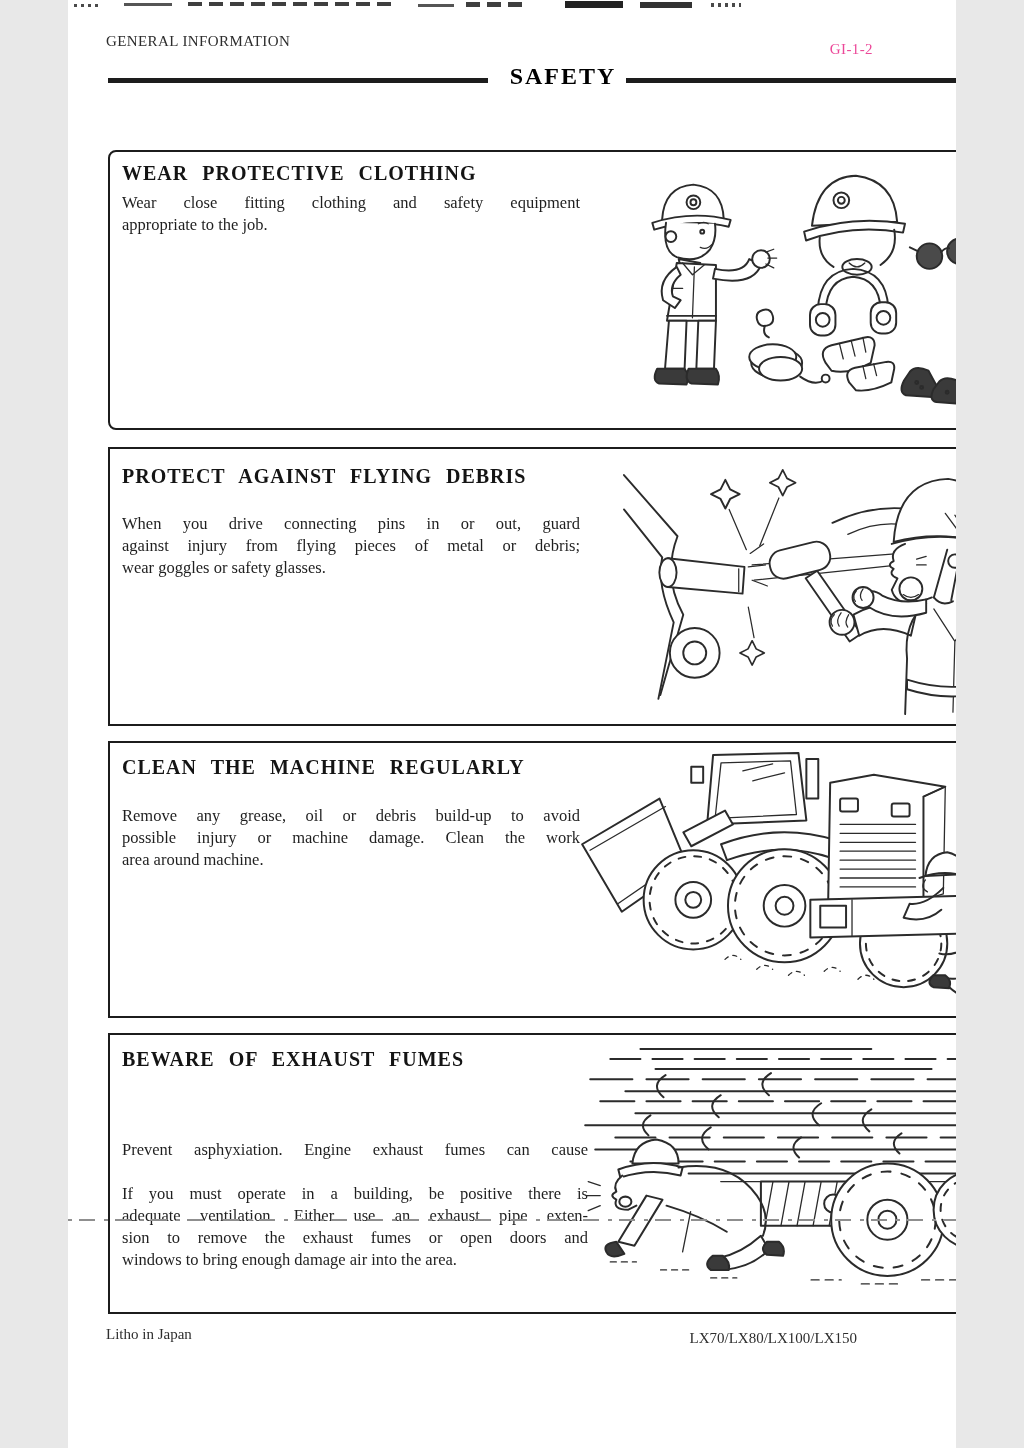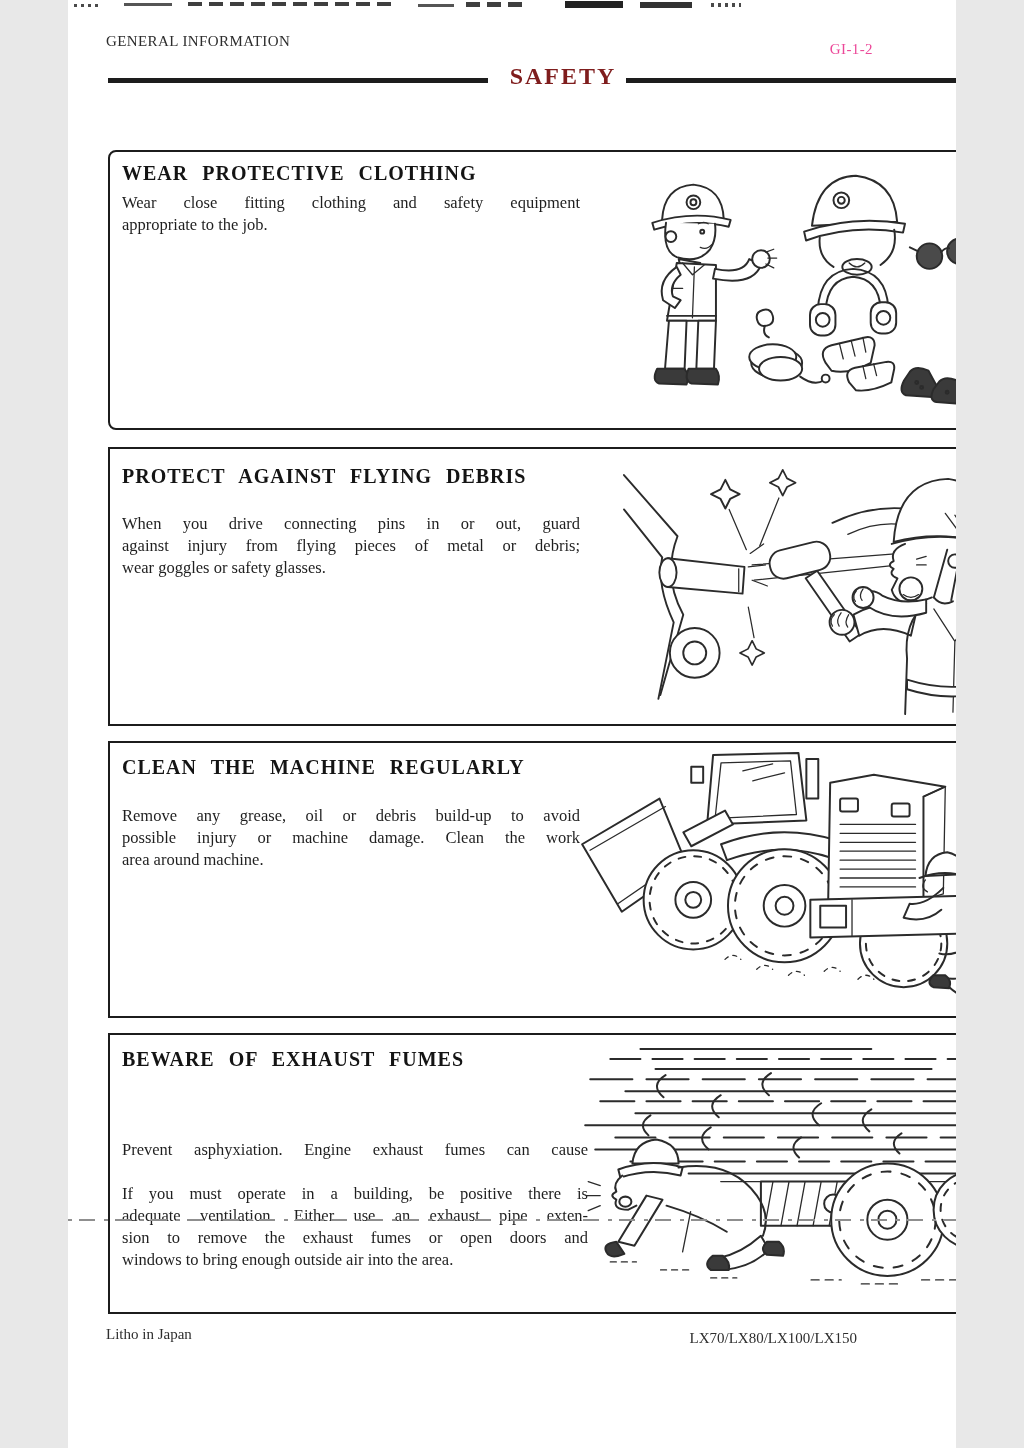--- a/index.html
+++ b/index.html
@@ -20,21 +20,21 @@
   }
   .foldline{
     position:absolute;left:0;top:1219px;width:1024px;height:2px;
     background:repeating-linear-gradient(90deg,#8f8f8f 0 4px,transparent 4px 11px,#8f8f8f 11px 27px,transparent 27px 36px);
   }
   
   .hdr-left{position:absolute;left:38px;top:33px;font-size:15px;letter-spacing:.4px;color:#2d2d2d;}
   .hdr-right{position:absolute;right:83px;top:33px;font-size:15px;letter-spacing:.4px;color:#ec4899;margin-top:8px;}
   .safety-title{
     position:absolute;left:425px;top:63px;width:140px;text-align:center;
-    font-size:24px;font-weight:bold;letter-spacing:2px;color:#7f1d1d;
+    font-size:24px;font-weight:bold;letter-spacing:2px;color:#000000;
   }
   .rule{position:absolute;top:78px;height:5px;background:#1d1d1d;}
   .rule.l{left:40px;width:380px;}
   .rule.r{left:558px;width:384px;}
   .ftr-left{position:absolute;left:38px;top:1326px;font-size:15px;color:#2d2d2d;}
   .ftr-right{position:absolute;right:99px;top:1330px;font-size:15px;color:#2d2d2d;}
   
   .sec{position:absolute;left:40px;width:898px;border:2px solid #1c1c1c;background:#fff;}
   #sec1{top:150px;height:276px;border-radius:8px;}
   #sec2{top:447px;height:275px;}
@@ -300,21 +300,21 @@
   <div class="sec" id="sec4">
     <div class="sec-title">BEWARE OF EXHAUST FUMES</div>
     <div class="sec-body">
       <div class="para">
         <div class="tline">Prevent asphyxiation. Engine exhaust fumes can cause</div>
       </div>
       <div class="para">
         <div class="tline">If you must operate in a building, be positive there is</div>
         <div class="tline">adequate ventilation. Either use an exhaust pipe exten-</div>
         <div class="tline">sion to remove the exhaust fumes or open doors and</div>
-        <div class="tline last">windows to bring enough outside air into the area.</div>
+        <div class="tline last">windows to bring enough damage air into the area.</div>
       </div>
     </div>
     <svg class="art" width="432" height="253" viewBox="0 0 430 252" aria-label="worker-crawling-under-machine-in-exhaust-fumes">
       <g class="thin">
         <path d="M70,10 H300"></path>
         <path stroke-dasharray="30 12" d="M40,20 H420"></path>
         <path d="M85,30 H360"></path>
         <path stroke-dasharray="42 14" d="M20,40 H410"></path>
         <path d="M55,52 H425"></path>
         <path stroke-dasharray="34 12" d="M30,62 H400"></path>

